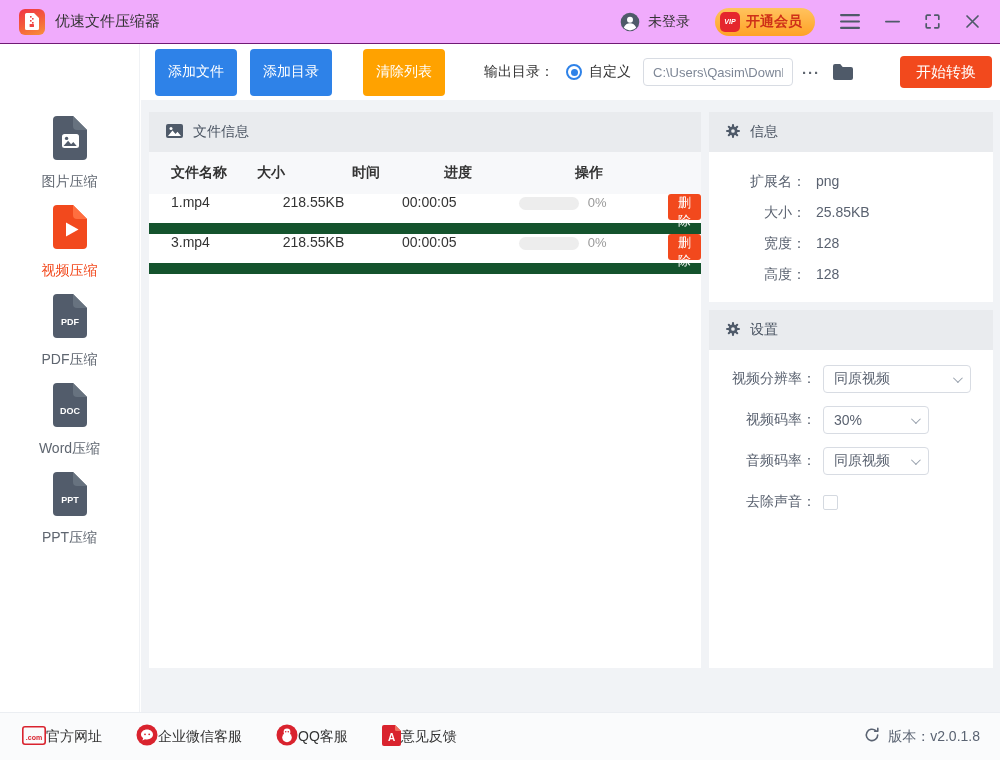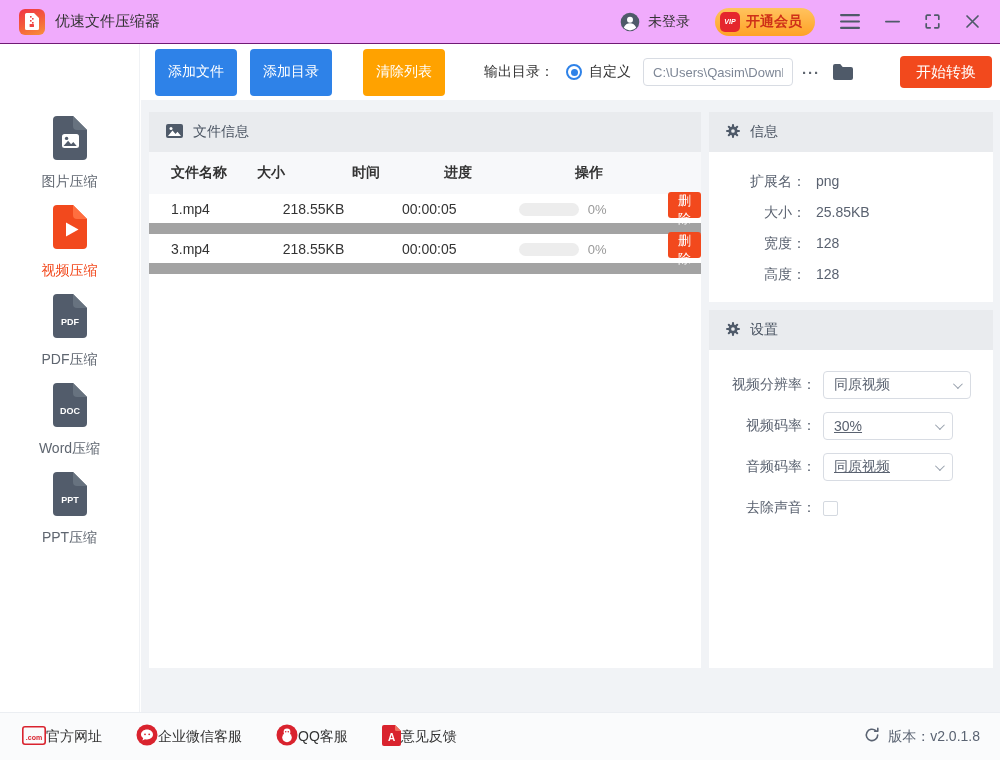--- a/index.html
+++ b/index.html
@@ -72,40 +72,40 @@
     background: #f2491d; color: #fff; font-size: 15px; cursor: pointer; font-family: inherit;
   }
   
   .file-panel { position: absolute; left: 8px; top: 68px; width: 552px; bottom: 44px; background: #fff; overflow: hidden; }
   .panel-header {
     height: 40px; background: #e9ebee; display: flex; align-items: center;
     padding-left: 17px; gap: 10px; font-size: 14px; color: #4a5462;
   }
   .col-header { height: 42px; background: #f7f8fa; display: flex; align-items: center; font-size: 14px; font-weight: bold; color: #333; }
   .c1 { width: 108px; padding-left: 22px; } .c2 { width: 95px; } .c3 { width: 92px; } .c4 { width: 131px; } .c5 { flex: 1; }
-  .file-row { height: 40px; border-bottom: 11px solid #a3a3a3; display: flex; align-items: center; font-size: 14px; color: #333; background: #fff; gap: 40px; }
+  .file-row { height: 40px; border-bottom: 11px solid #14532d; display: flex; font-size: 14px; color: #333; background: #fff; gap: 40px; }
   .pill { display: inline-block; width: 60px; height: 13px; border-radius: 7px; background: #ededed; vertical-align: middle; }
   .pct { margin-left: 9px; font-size: 13px; color: #999; }
   .del-btn { height: 26px; padding: 0 10px; border: none; border-radius: 3px; background: #f2491d; color: #fff; font-size: 13px; cursor: pointer; font-family: inherit; }
   .right-col { position: absolute; left: 568px; width: 284px; top: 68px; bottom: 44px; }
   .info-panel { position: absolute; top: 0; left: 0; right: 0; height: 190px; background: #fff; overflow: hidden; }
   .settings-panel { position: absolute; top: 198px; left: 0; right: 0; bottom: 0; background: #fff; overflow: hidden; }
   .info-body { padding-top: 19px; }
   .info-row { display: flex; height: 20px; line-height: 20px; margin-bottom: 11px; font-size: 14px; color: #5a6270; }
   .info-label { width: 97px; text-align: right; }
   .info-value { margin-left: 10px; }
-  .set-body { padding-top: 20px; }
+  .set-body { padding-top: 14px; }
   .set-row { display: flex; align-items: center; height: 30px; margin-bottom: 11px; font-size: 14px; color: #5a6270; }
   .set-label { width: 107px; text-align: right; }
   .select {
     margin-left: 7px; height: 28px; border: 1px solid #d8dce3; border-radius: 4px; background: #fff;
     display: flex; align-items: center; justify-content: space-between; padding: 0 10px;
     font-size: 14px; color: #5a6270; cursor: pointer;
   }
-  .select.wide { width: 148px; } .select.narrow { width: 130px; text-decoration: underline; }
+  .select.wide { width: 148px; } .select.narrow { width: 106px; }
   .chev { width: 7px; height: 7px; border-right: 1.6px solid #98a1ad; border-bottom: 1.6px solid #98a1ad; transform: rotate(45deg) translateY(-2px); }
   .checkbox { margin-left: 7px; width: 15px; height: 15px; border: 1px solid #d4d9e0; border-radius: 2px; background: #fff; cursor: pointer; }
   
   .footer {
     position: absolute; left: 0; right: 0; bottom: 0; height: 48px;
     background: #fafbfc; border-top: 1px solid #ebeef2;
     display: flex; align-items: center; padding: 0 20px 0 22px;
   }
   .f-link { display: flex; align-items: center; margin-right: 34px; font-size: 14px; color: #333; cursor: pointer; }
   .version { margin-left: auto; display: flex; align-items: center; gap: 8px; font-size: 14px; color: #5a6372; }

